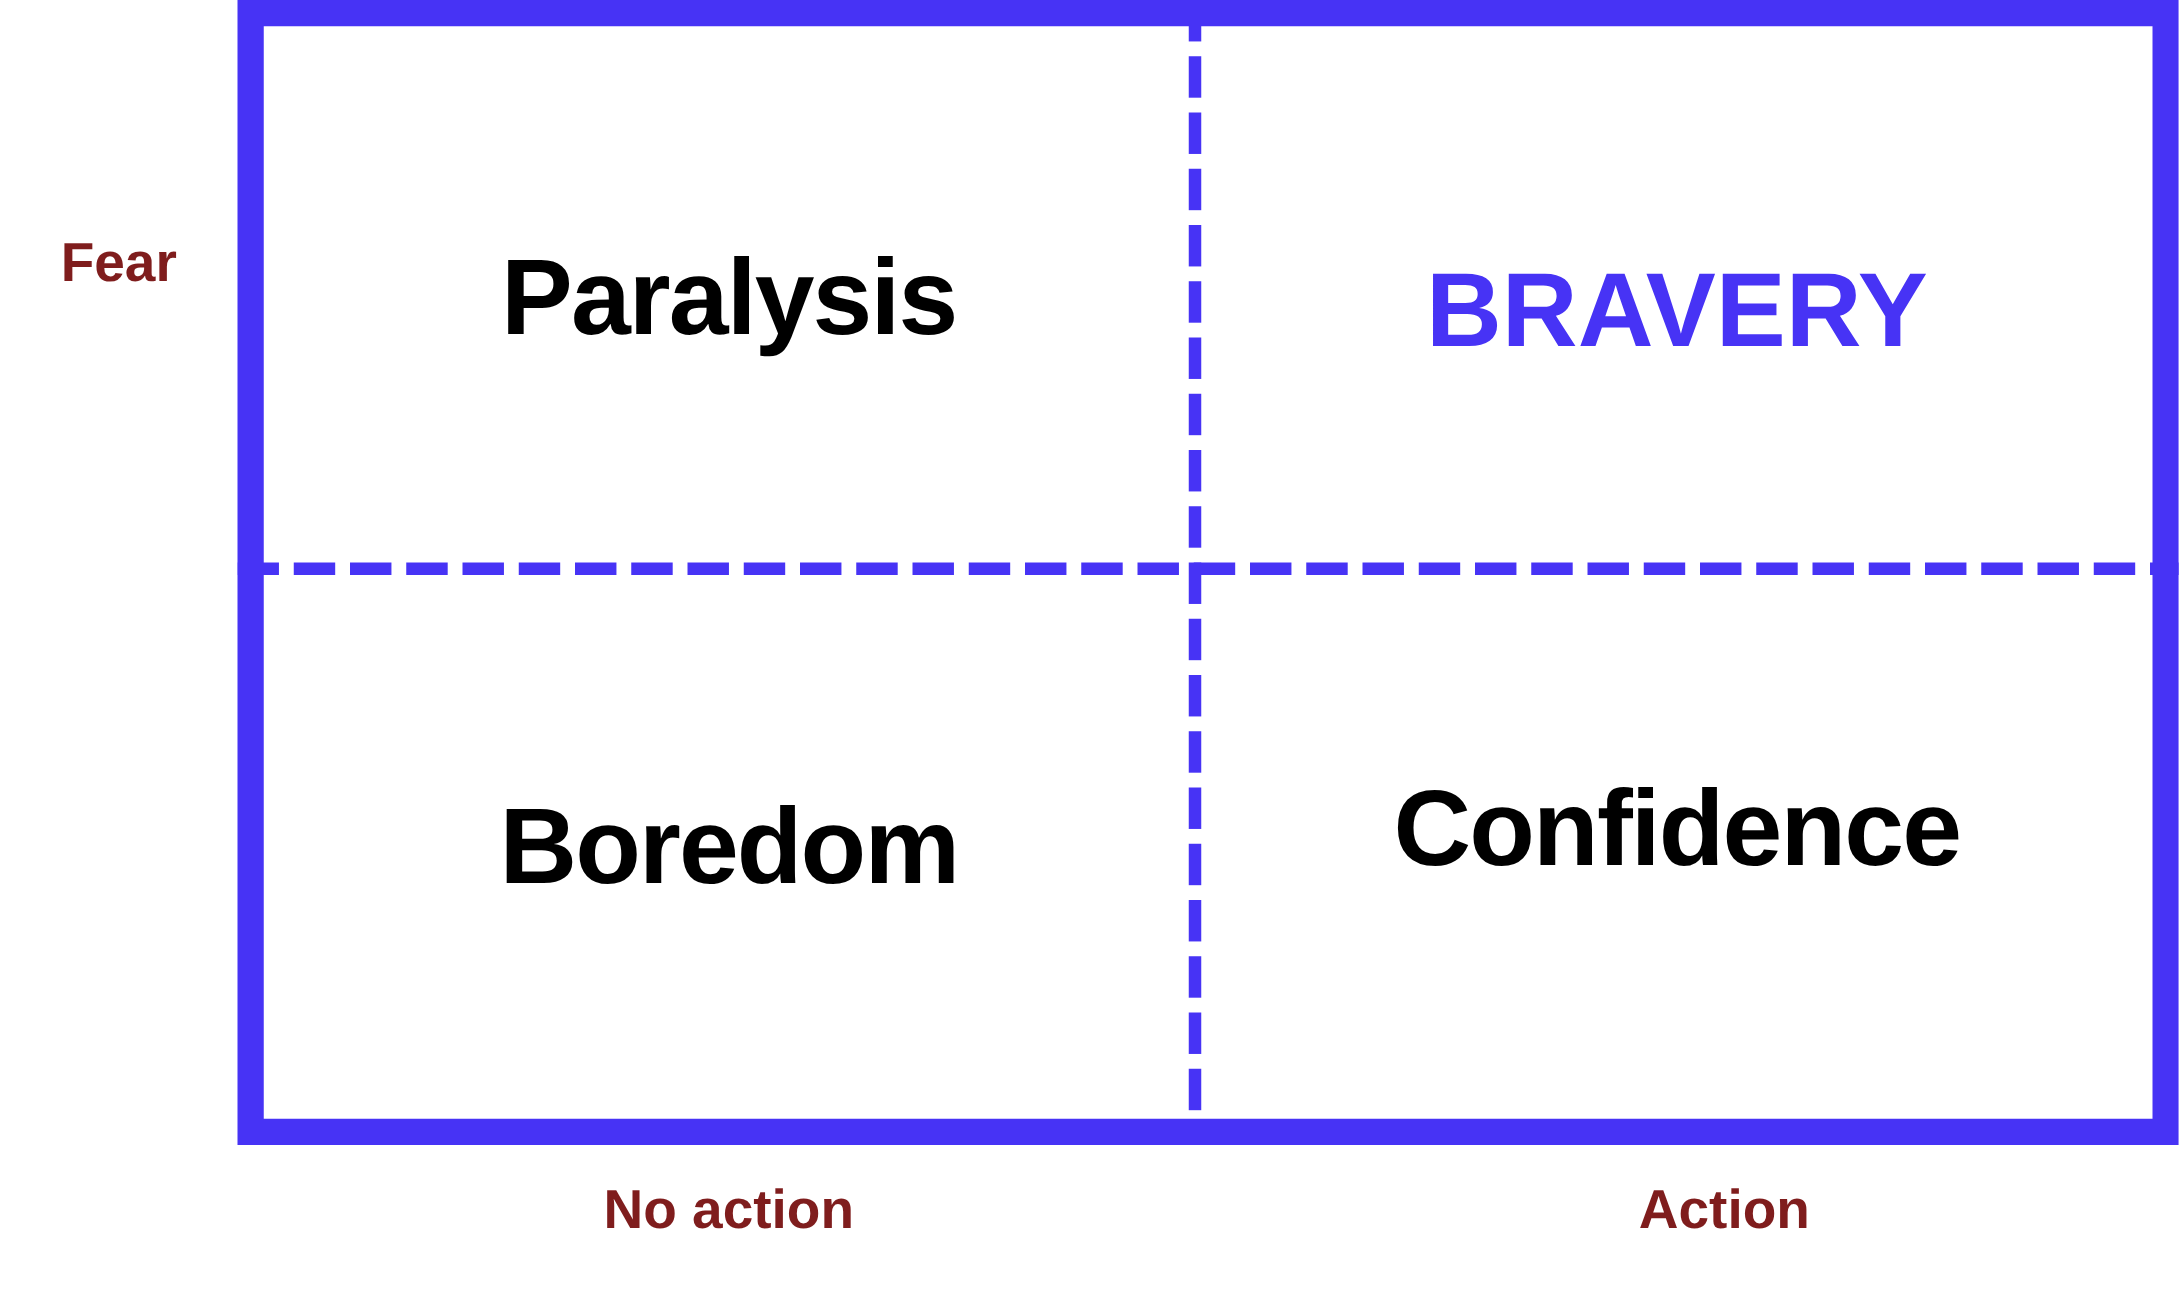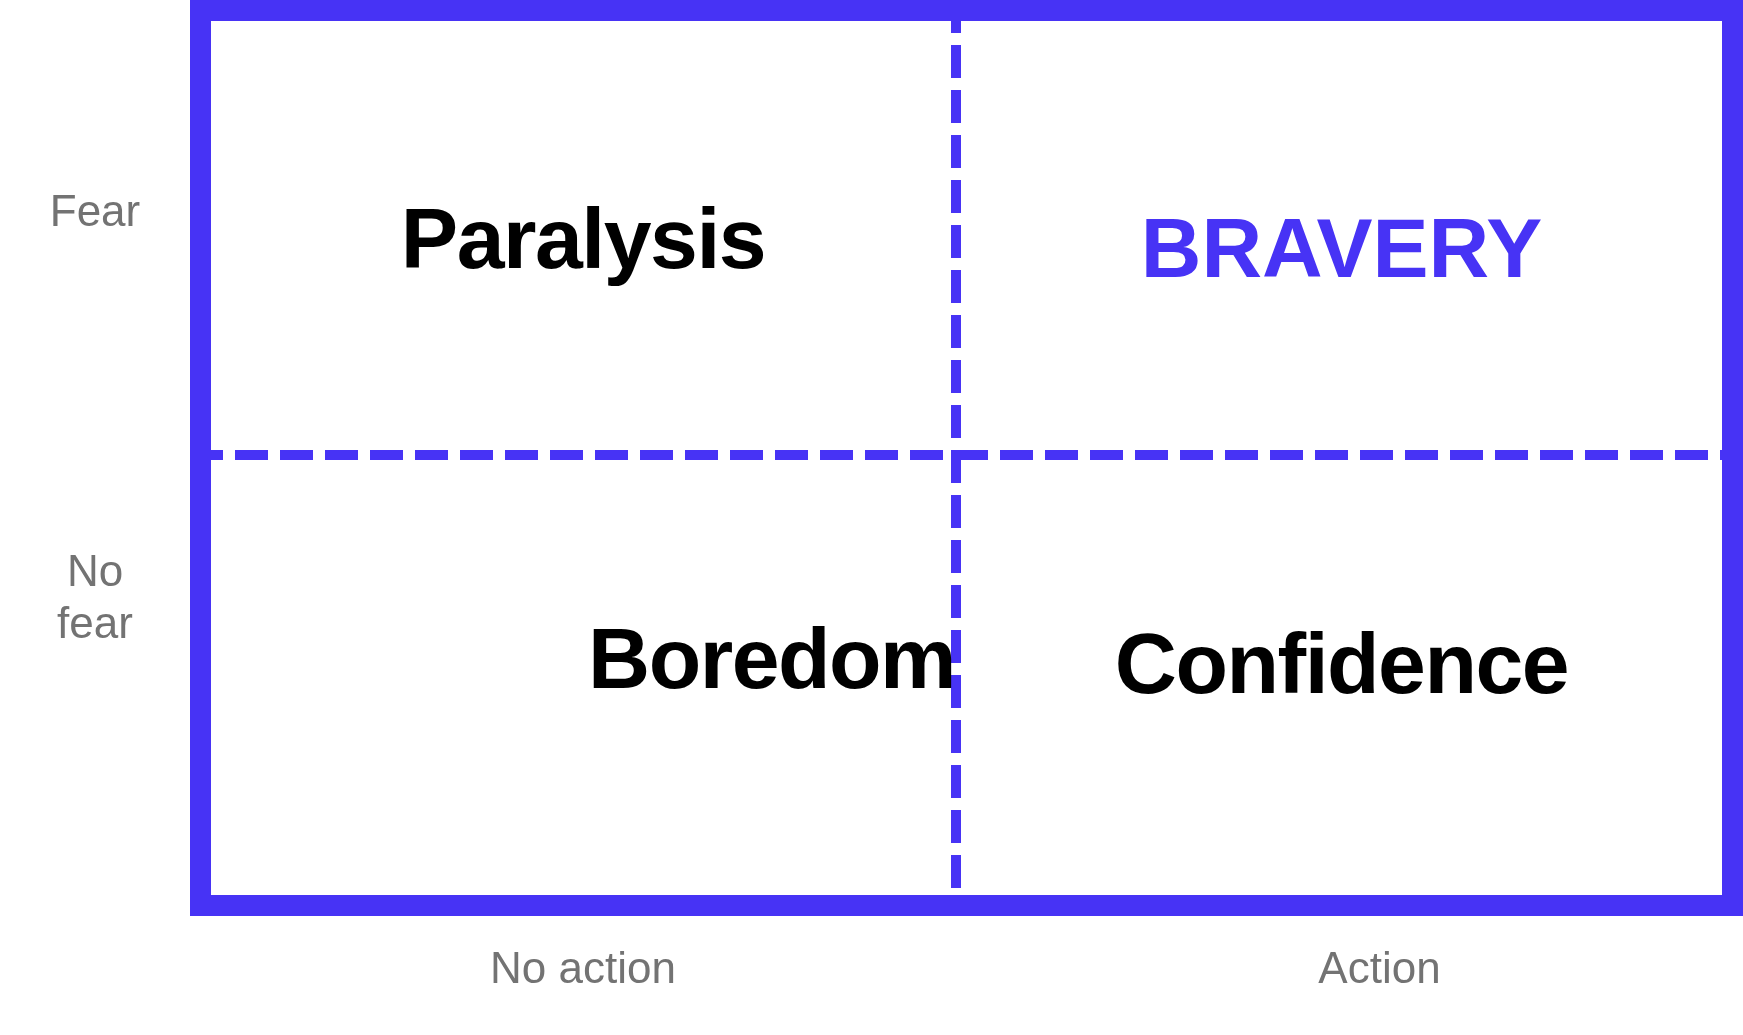--- a/index.html
+++ b/index.html
@@ -92,28 +92,28 @@
   .quadrant-label.accent {
     color: var(--accent, #4733f5);
     letter-spacing: 0px;
     font-size: 84px;
     margin-top: 21px;
   }
 
   
   #quadrant-top-left     { left: 211px;  top: 21px;  width: 744px; height: 434px; }
   #quadrant-top-right    { left: 961px;  top: 21px;  width: 761px; height: 434px; }
-  #quadrant-bottom-left  { left: 211px;  top: 441px; width: 744px; height: 434px; justify-content: flex-end; }
+  #quadrant-bottom-left  { left: 211px;  top: 460px; width: 744px; height: 434px; }
   #quadrant-bottom-right { left: 961px;  top: 446px; width: 761px; height: 434px; }
 
   
   .axis-label {
     position: absolute;
-    color: #737373;
-    font-weight: 400;
+    color: #7f1d1d;
+    font-weight: 700;
     font-size: 44px;
     line-height: 1.18;
     text-align: center;
     white-space: pre-line;
   }
   #axis-label-fear   { left: 0px;  top: 185px; width: 190px; }
   #axis-label-nofear { left: 0px;  top: 545px; width: 190px; }
 
   #axis-label-no-action { left: 211px; top: 942px; width: 744px; font-size: 44px; }
   #axis-label-action    { left: 999px; top: 942px; width: 761px; font-size: 44px; }
@@ -139,20 +139,18 @@
   <div class="quadrant" id="quadrant-bottom-left">
     <span class="quadrant-label">Boredom</span>
   </div>
 
   <div class="quadrant" id="quadrant-bottom-right">
     <span class="quadrant-label">Confidence</span>
   </div>
 
   <div class="axis-label" id="axis-label-fear">Fear</div>
 
-  <div class="axis-label" id="axis-label-nofear">No
-fear</div>
 
   <div class="axis-label" id="axis-label-no-action">No action</div>
 
   <div class="axis-label" id="axis-label-action">Action</div>
 
 </div>
 
 </body></html>

